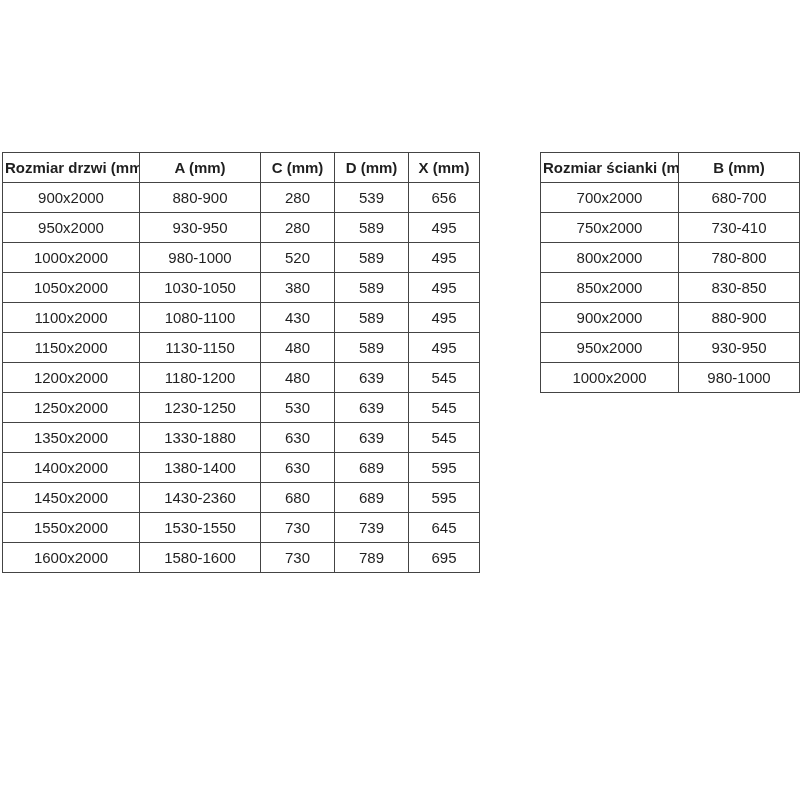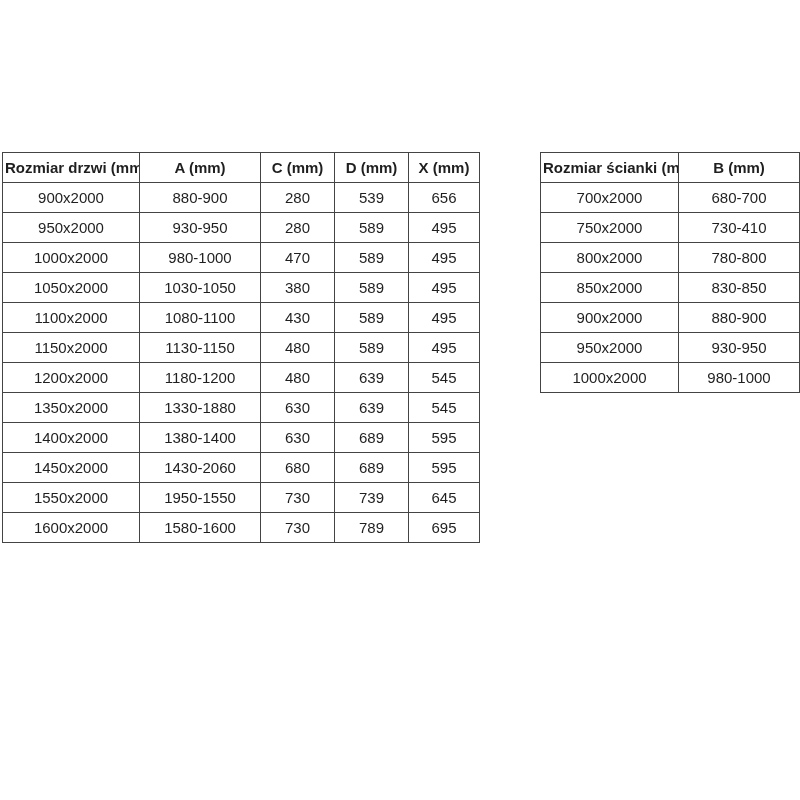--- a/index.html
+++ b/index.html
@@ -80,21 +80,21 @@
         <tr>
           <td>950x2000</td>
           <td>930-950</td>
           <td>280</td>
           <td>589</td>
           <td>495</td>
         </tr>
         <tr>
           <td>1000x2000</td>
           <td>980-1000</td>
-          <td>470</td>
+          <td>520</td>
           <td>589</td>
           <td>495</td>
         </tr>
         <tr>
           <td>1050x2000</td>
           <td>1030-1050</td>
           <td>380</td>
           <td>589</td>
           <td>495</td>
         </tr>
@@ -113,43 +113,50 @@
           <td>495</td>
         </tr>
         <tr>
           <td>1200x2000</td>
           <td>1180-1200</td>
           <td>480</td>
           <td>639</td>
           <td>545</td>
         </tr>
         <tr>
+          <td>1250x2000</td>
+          <td>1230-1250</td>
+          <td>530</td>
+          <td>639</td>
+          <td>545</td>
+        </tr>
+        <tr>
           <td>1350x2000</td>
           <td>1330-1880</td>
           <td>630</td>
           <td>639</td>
           <td>545</td>
         </tr>
         <tr>
           <td>1400x2000</td>
           <td>1380-1400</td>
           <td>630</td>
           <td>689</td>
           <td>595</td>
         </tr>
         <tr>
           <td>1450x2000</td>
-          <td>1430-2060</td>
+          <td>1430-2360</td>
           <td>680</td>
           <td>689</td>
           <td>595</td>
         </tr>
         <tr>
           <td>1550x2000</td>
-          <td>1950-1550</td>
+          <td>1530-1550</td>
           <td>730</td>
           <td>739</td>
           <td>645</td>
         </tr>
         <tr>
           <td>1600x2000</td>
           <td>1580-1600</td>
           <td>730</td>
           <td>789</td>
           <td>695</td>

